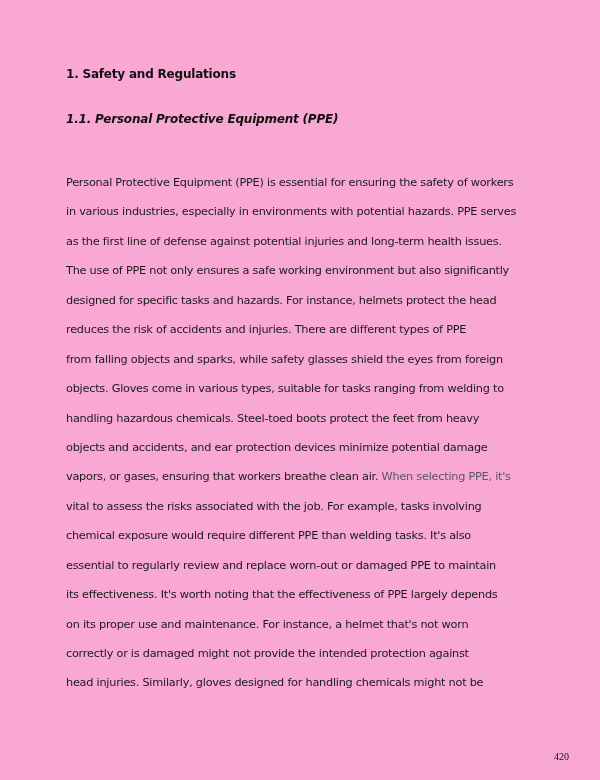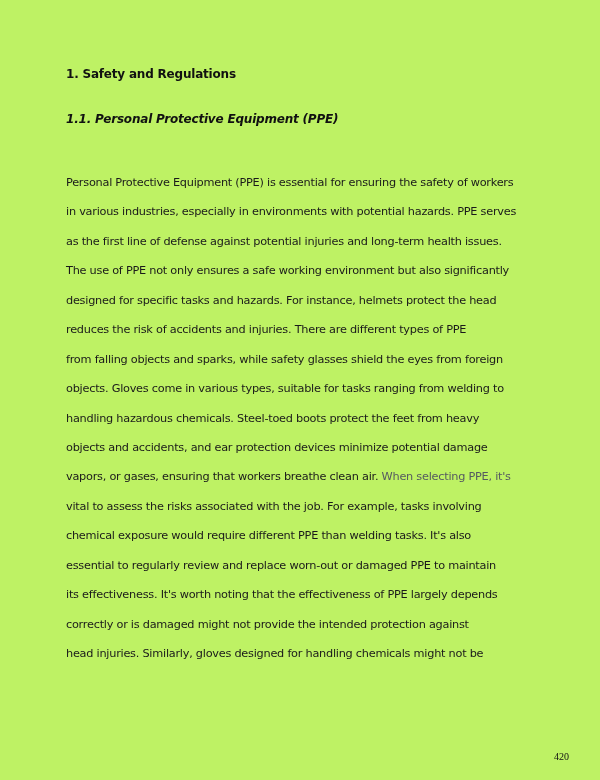--- a/index.html
+++ b/index.html
@@ -12,21 +12,21 @@
       height: 780px;
       position: relative;
       overflow: hidden;
       font-family: "DejaVu Sans", sans-serif;
       color: #1a1a1a;
     }
     .page {
       position: absolute;
       left: 0; top: 0;
       width: 600px; height: 780px;
-      background: #bef264;
+      background: #f9a8d4;
     }
     .h1 {
       position: absolute;
       left: 66px;
       top: 67px;
       font-size: 12px;
       font-weight: bold;
       color: #111111;
       white-space: nowrap;
       letter-spacing: -0.2px;
@@ -88,19 +88,20 @@
     <span class="line">reduces the risk of accidents and injuries. There are different types of PPE</span>
     <span class="line">from falling objects and sparks, while safety glasses shield the eyes from foreign</span>
     <span class="line">objects. Gloves come in various types, suitable for tasks ranging from welding to</span>
     <span class="line">handling hazardous chemicals. Steel-toed boots protect the feet from heavy</span>
     <span class="line">objects and accidents, and ear protection devices minimize potential damage</span>
     <span class="line"><span>vapors, or gases, ensuring that workers breathe clean air.</span><span class="muted"> When selecting PPE, it's</span></span>
     <span class="line">vital to assess the risks associated with the job. For example, tasks involving</span>
     <span class="line">chemical exposure would require different PPE than welding tasks. It's also</span>
     <span class="line">essential to regularly review and replace worn-out or damaged PPE to maintain</span>
     <span class="line">its effectiveness. It's worth noting that the effectiveness of PPE largely depends</span>
+    <span class="line">on its proper use and maintenance. For instance, a helmet that's not worn</span>
     <span class="line">correctly or is damaged might not provide the intended protection against</span>
     <span class="line">head injuries. Similarly, gloves designed for handling chemicals might not be</span>
   </div>
 
   <div class="page-number">420</div>
 
 </div>
 
 </body></html>

